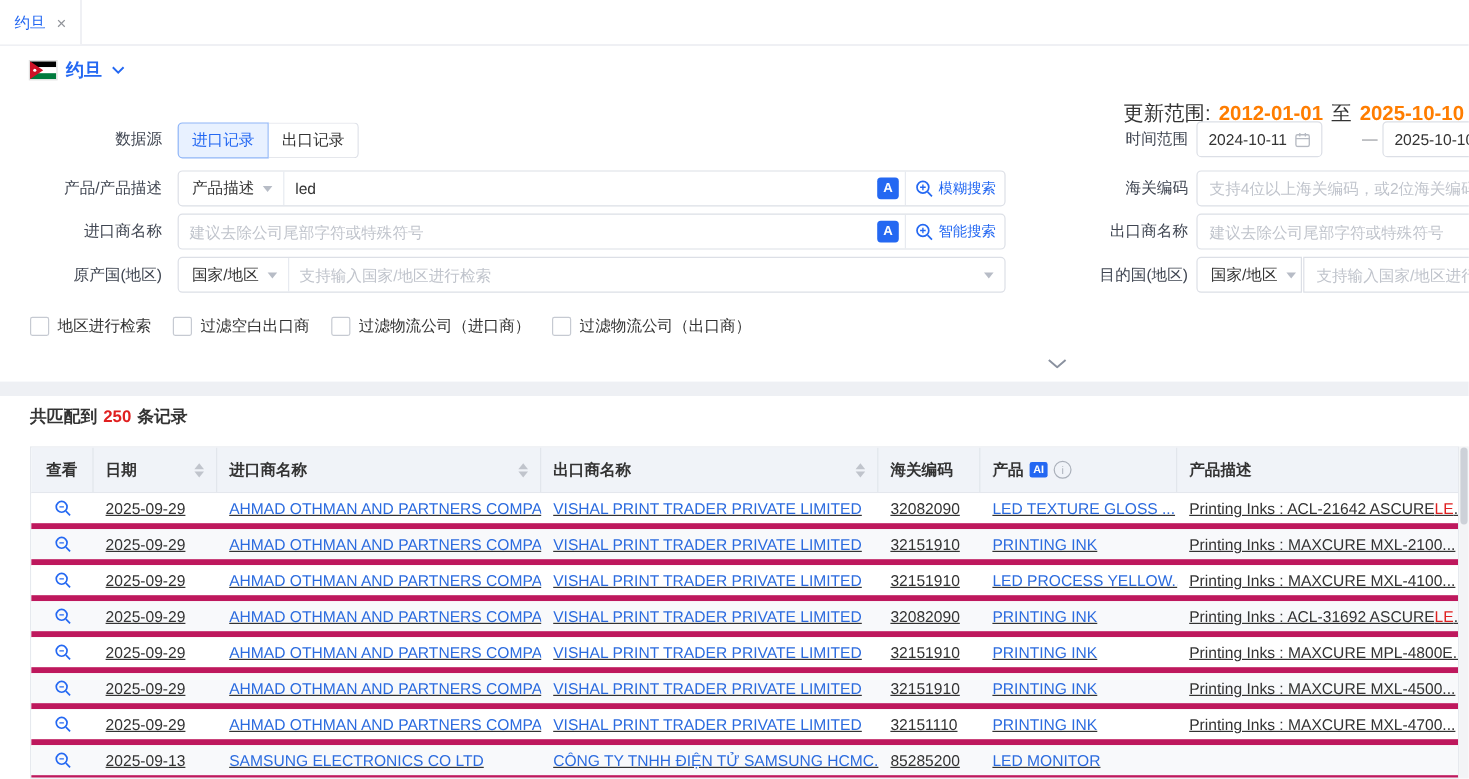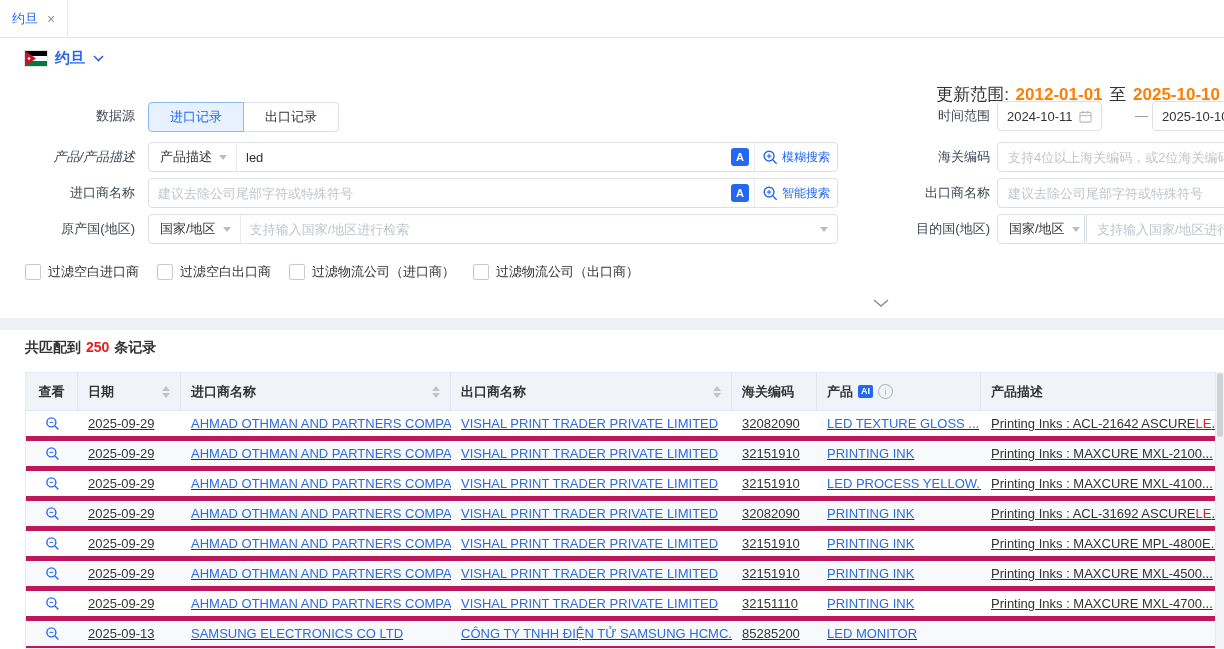--- a/index.html
+++ b/index.html
@@ -21,21 +21,21 @@
   .country{display:flex;align-items:center;gap:8px;}
   .flag{display:inline-flex;outline:1px solid #e0e0e0;}
   .country-name{font-size:15px;font-weight:bold;color:var(--accent,#2468f2);}
 
   
   .lbl{font-size:13px;color:#3f4551;line-height:30px;text-align:right;white-space:nowrap;}
   .update-range{top:83px;right:2px;font-size:17px;color:#333;white-space:nowrap;}
   .update-range b{color:var(--date-orange,#ff7d00);font-weight:bold;margin:0 2px;}
 
   .seg{display:flex;}
-  .seg-btn{height:28px;padding:0 21px;display:flex;align-items:center;font-size:13px;color:#333;
+  .seg-btn{height:28px;padding:0 11px;display:flex;align-items:center;font-size:13px;color:#333;
            background:#fff;border:1px solid #dcdfe6;cursor:pointer;white-space:nowrap;}
   .seg-btn:first-child{border-radius:4px 0 0 4px;}
   .seg-btn:last-child{border-radius:0 4px 4px 0;border-left:none;}
   .seg-btn.active{background:#e8f1ff;border:1px solid #8fb5f7;color:var(--accent,#2468f2);}
 
   .input{border:1px solid #dcdfe6;border-radius:4px;height:30px;padding:0 10px;font-size:13px;color:#333;
          background:#fff;outline:none;}
   .input::placeholder,.ginput::placeholder{color:#c0c4cc;}
 
   .dateinput{height:30px;border:1px solid #dcdfe6;border-radius:4px;background:#fff;display:flex;
@@ -140,21 +140,21 @@
       <line x1="1" y1="6" x2="13" y2="6" stroke="#b6bac2" stroke-width="1.2"></line>
       <line x1="4.5" y1="1" x2="4.5" y2="4" stroke="#b6bac2" stroke-width="1.2"></line>
       <line x1="9.5" y1="1" x2="9.5" y2="4" stroke="#b6bac2" stroke-width="1.2"></line>
     </svg>
   </div>
   <div class="abs dash" style="left:1135px;top:101px;">—</div>
   <div class="abs dateinput" style="left:1152px;top:101px;width:132px;">
     <span class="dval">2025-10-10</span>
   </div>
 
-  <div class="abs lbl" style="left:0;top:142px;width:135px;font-style:italic;">产品/产品描述</div>
+  <div class="abs lbl" style="left:0;top:142px;width:135px;">产品/产品描述</div>
   <div class="abs group" style="left:148px;top:142px;width:690px;">
     <div class="gselect">
       <span>产品描述</span>
       <span class="caret"></span>
     </div>
     <input class="ginput" value="led" style="">
     <span class="ticon">A</span>
     <div class="mode-btn">
       <svg width="17" height="17" viewBox="0 0 18 18">
         <circle cx="7.5" cy="7.5" r="5.2" fill="none" stroke="#2468f2" stroke-width="1.5"></circle>
@@ -208,21 +208,21 @@
     <div class="gselect" style="border-right:none;width:100%;">
       <span>国家/地区</span>
       <span class="caret"></span>
     </div>
   </div>
   <input class="abs input" style="left: 1086px; top: 214px; width: 198px; border-radius: 0px 4px 4px 0px;" placeholder="支持输入国家/地区进行检索">
 
   <div class="abs checks" style="left:25px;top:263px;">
   <div class="check-item">
     <span class="cb"></span>
-    <span>过滤空白进口商</span>
+    <span>地区进行检索</span>
   </div>
 
   <div class="check-item">
     <span class="cb"></span>
     <span>过滤空白出口商</span>
   </div>
 
   <div class="check-item">
     <span class="cb"></span>
     <span>过滤物流公司（进口商）</span>

